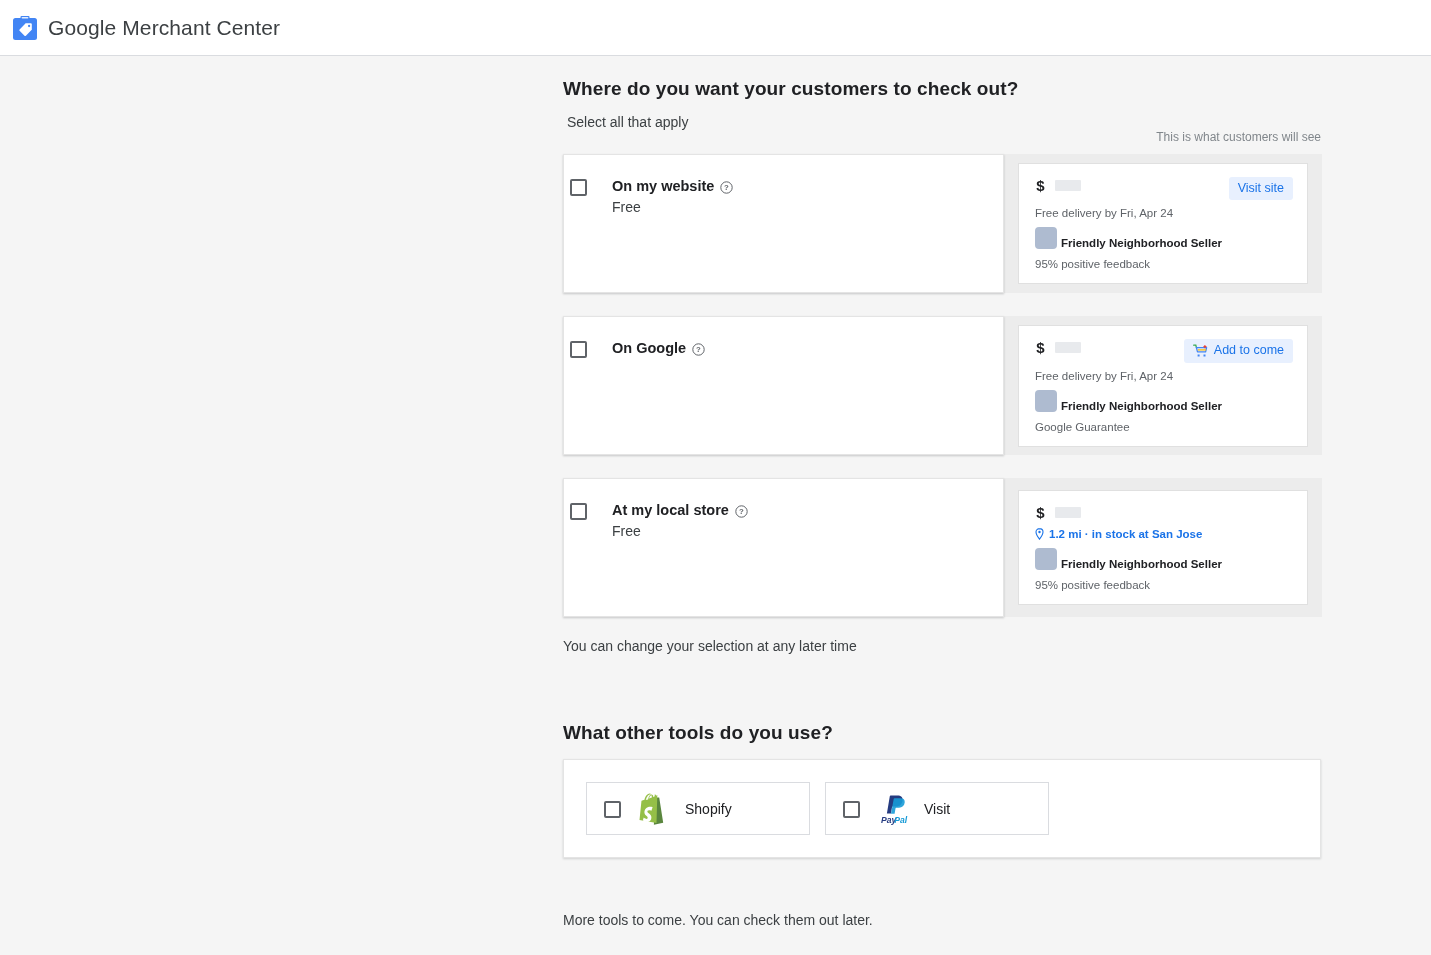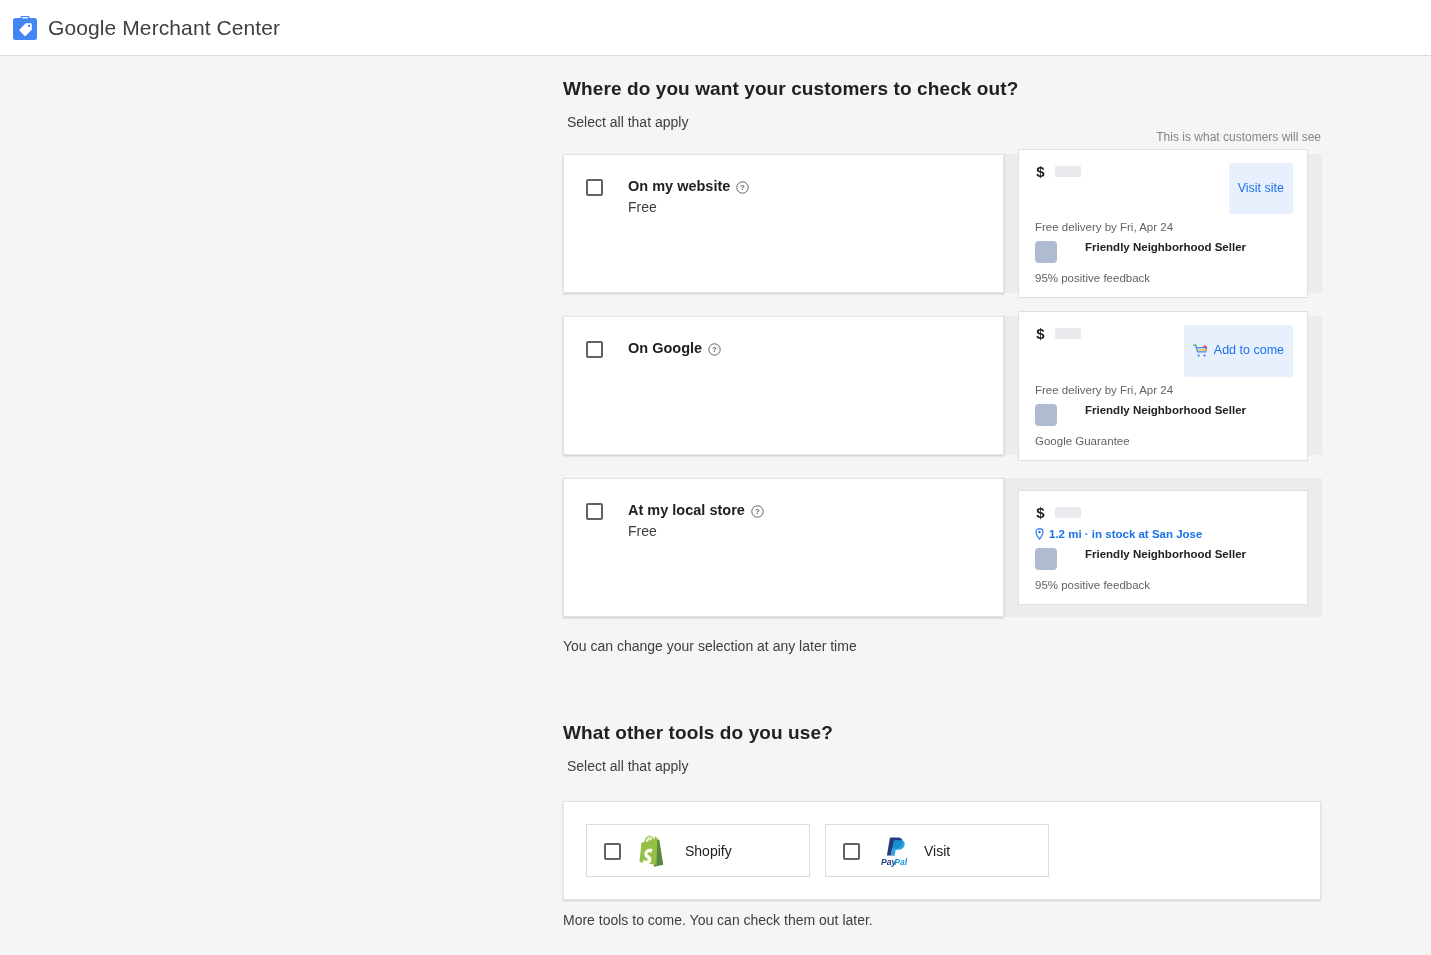--- a/index.html
+++ b/index.html
@@ -58,21 +58,21 @@
   .opt-row { position: absolute; left: 563px; display: flex; align-items: stretch; }
 
   .opt-card {
     width: 441px;
     background: #fff;
     border: 1px solid #e4e4e4;
     box-shadow: 0 1px 2px rgba(60,64,67,.25);
     position: relative;
     z-index: 2;
   }
-  .opt-inner { display: flex; padding: 22px 0 0 22px; }
+  .opt-inner { display: flex; padding: 22px 0 0 6px; }
 
   .cbox {
     width: 17px; height: 17px;
     border: 2px solid #5f6368;
     border-radius: 2px;
     background: #fff;
     flex: none;
     margin-top: 2px;
     cursor: pointer;
   }
@@ -113,40 +113,40 @@
   .price-line { display: flex; align-items: center; gap: 9px; }
   .dollar { width: 11px; height: 17px; display: block; }
   .price-blank {
     width: 26px; height: 11px; background: #e8eaed; border-radius: 1px;
   }
   .pill-btn {
     background: #e8f0fe;
     color: #1a73e8;
     font-size: 12.5px;
     border-radius: 3px;
-    padding: 19px 9px;
+    padding: 5px 9px;
     display: flex; align-items: center; gap: 6px;
     white-space: nowrap;
     cursor: pointer;
     border: none;
     font-family: "Liberation Sans", sans-serif;
     line-height: 1;
   }
   .cart-icon { width: 15px; height: 14px; display: block; }
   .prev-sub {
     font-size: 11.5px; color: #5f6368;
     margin-top: 7px;
   }
   .prev-sub.loc {
     color: #1a73e8; font-weight: 700;
     display: flex; align-items: center; gap: 5px;
   }
   .pin-icon { width: 9px; height: 12px; display: block; flex: none; }
   .seller-line {
-    display: flex; align-items: flex-start; gap: 28px;
+    display: flex; align-items: flex-end; gap: 4px;
     margin-top: 8px;
   }
   .seller-avatar {
     width: 22px; height: 22px;
     background: #aebbd0; border-radius: 4px; flex: none;
   }
   .seller-name { font-size: 11.5px; color: #202124; font-weight: 600; }
   .prev-foot { font-size: 11.5px; color: #5f6368; margin-top: 9px; }
 
   .note {
@@ -343,21 +343,21 @@
     </div>
   </div>
 
   <div class="note" style="top:581px;">You can change your selection at any later time</div>
 
   <div class="section" style="left:563px; top:665px; width:758px;">
     <h1 class="sec-title">What other tools do you use?</h1>
     <p class="sec-sub">Select all that apply</p>
   </div>
 
-  <div class="tools-card" style="top:744px;">
+  <div class="tools-card" style="top:702px;">
     <div class="tool-box">
       <span class="cbox"></span>
       <span class="tool-logo">
         <svg viewBox="0 0 30 32" width="30" height="32">
           <path d="M20.1 4.6c-.1-.1-.3-.1-.4-.1l-1.5.3s-1-1-1.2-1.1c-.1-.1-.2-.1-.3-.1l-.8 28.1 9.3-2-3.9-24.6c0-.2-.1-.4-.2-.5z" fill="#5a863e"></path>
           <path d="M16.7 3.6c-.1 0-.3-.1-.5 0-.1 0-.3.1-.5.2-.4-1.2-1.1-2.3-2.4-2.3h-.1C12.8.8 12.3.6 11.9.6 8.6.6 7 4.7 6.5 6.8L4.2 7.5c-.7.2-.7.2-.8 1L1.5 26.9l17 3.2.8-28.1c-.3.2-.6.4-1.1.8-.3-.9-.8-1.6-1.5-1.2z" fill="#95bf47"></path>
           <path d="M16.2 3.8c-.2.1-.5.2-.8.3V3.7c0-.7-.1-1.3-.3-1.8.7.1 1.1.9 1.1 1.9zM13.5 2.2c.2.5.4 1.2.4 2.1v.2c-.9.3-1.9.6-2.9.9.6-2.1 1.6-3.1 2.5-3.2zM12.6 1.3c.2 0 .3.1.5.2-1.2.6-2.5 2-3 4.9l-2.3.7c.6-2 2-5.8 4.8-5.8z" fill="#fff" opacity=".95"></path>
           <path d="M14.5 14.5l-1.1 3.3s-1-.5-2.2-.5c-1.8 0-1.8 1.1-1.8 1.4 0 1.5 4 2.1 4 5.7 0 2.8-1.8 4.6-4.2 4.6-2.9 0-4.3-1.8-4.3-1.8l.8-2.6s1.5 1.3 2.8 1.3c.8 0 1.2-.7 1.2-1.2 0-2-3.3-2.1-3.3-5.4 0-2.8 2-5.5 6-5.5 1.5 0 2.1.4 2.1.4z" fill="#fff"></path>
         </svg>
       </span>

